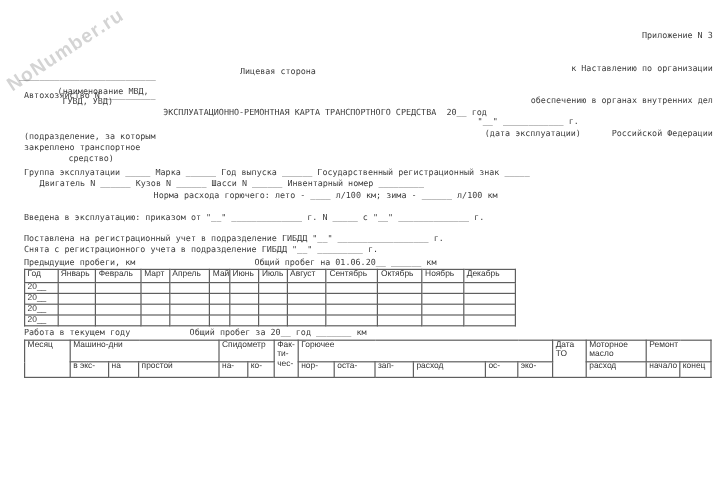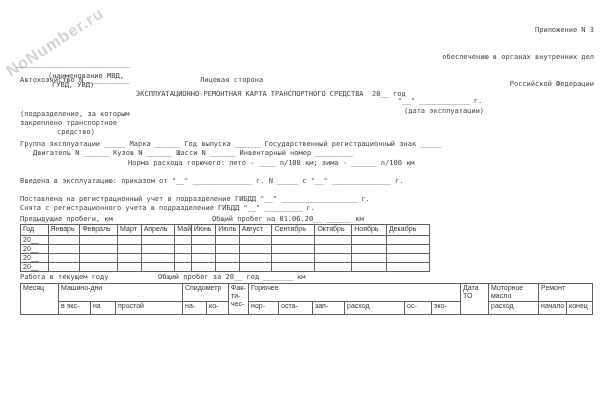--- a/index.html
+++ b/index.html
@@ -23,25 +23,26 @@
 </style>
 </head>
 <body>
 
 <div class="page">
 
   <div class="wm">NoNumber.ru</div>
 
   <div class="tr-block">
     <div>Приложение N 3</div>
+    <div>к Наставлению по организации</div>
     <div>обеспечению в органах внутренних дел</div>
     <div>Российской Федерации</div>
   </div>
 
-  <div class="t" style="left:200px;top:76px">Лицевая сторона</div>
+  <div class="t" style="left:200px;top:56px">Лицевая сторона</div>
 
   <div class="t" style="left:16px;top:60px">___________________________</div>
   <div class="t" style="left:48px;top:72px">(наименование МВД,</div>
   <div class="t" style="left:52px;top:81px">ГУВД, УВД)</div>
 
   <div class="t" style="left:20px;top:76px">Автохозяйство N __________</div>
   <div class="t" style="left:136px;top:90px">ЭКСПЛУАТАЦИОННО-РЕМОНТНАЯ КАРТА ТРАНСПОРТНОГО СРЕДСТВА  20__ год</div>
 
   <div class="t" style="left:398px;top:97px">"__" ____________ г.</div>
   <div class="t" style="left:404px;top:107px">(дата эксплуатации)</div>

